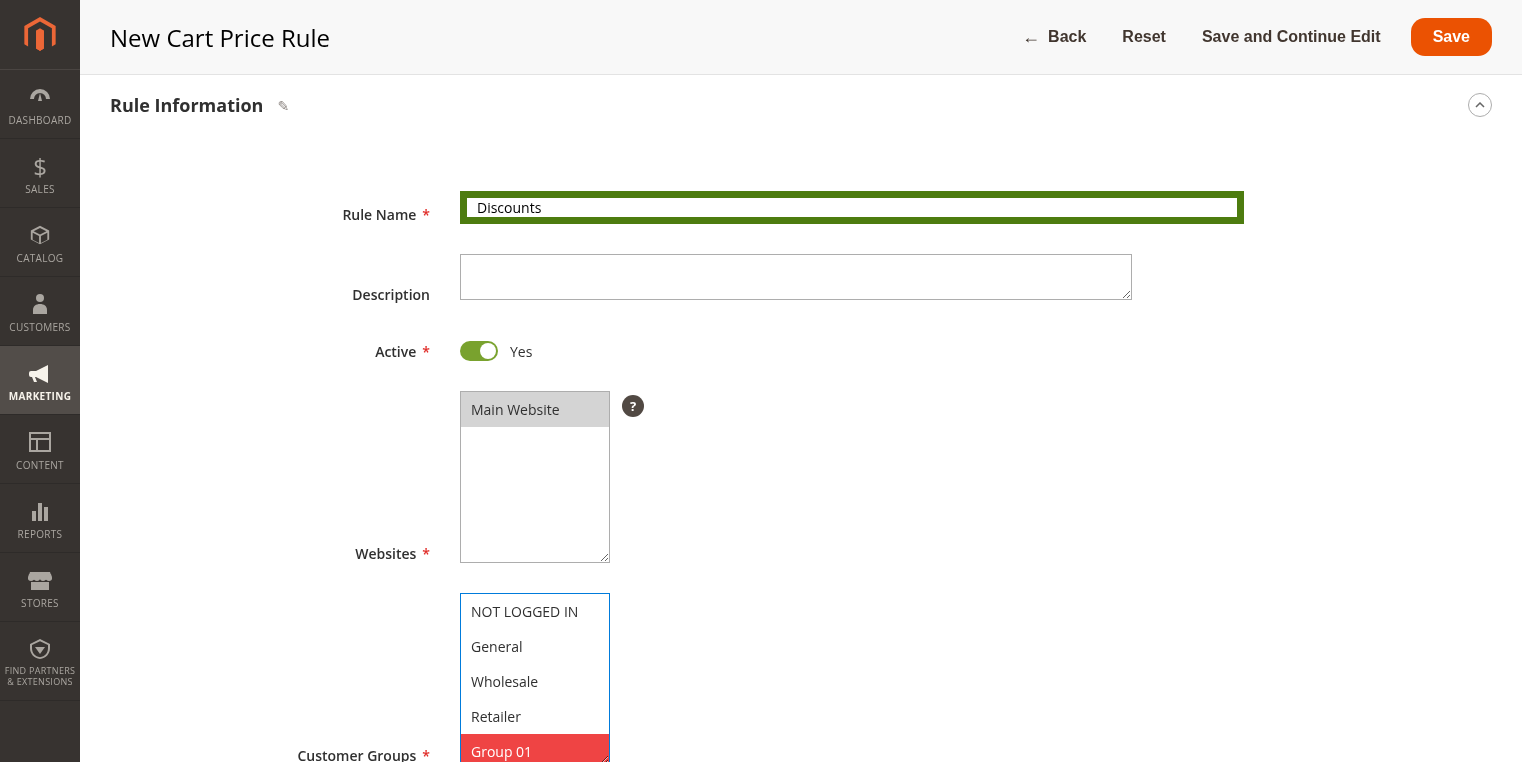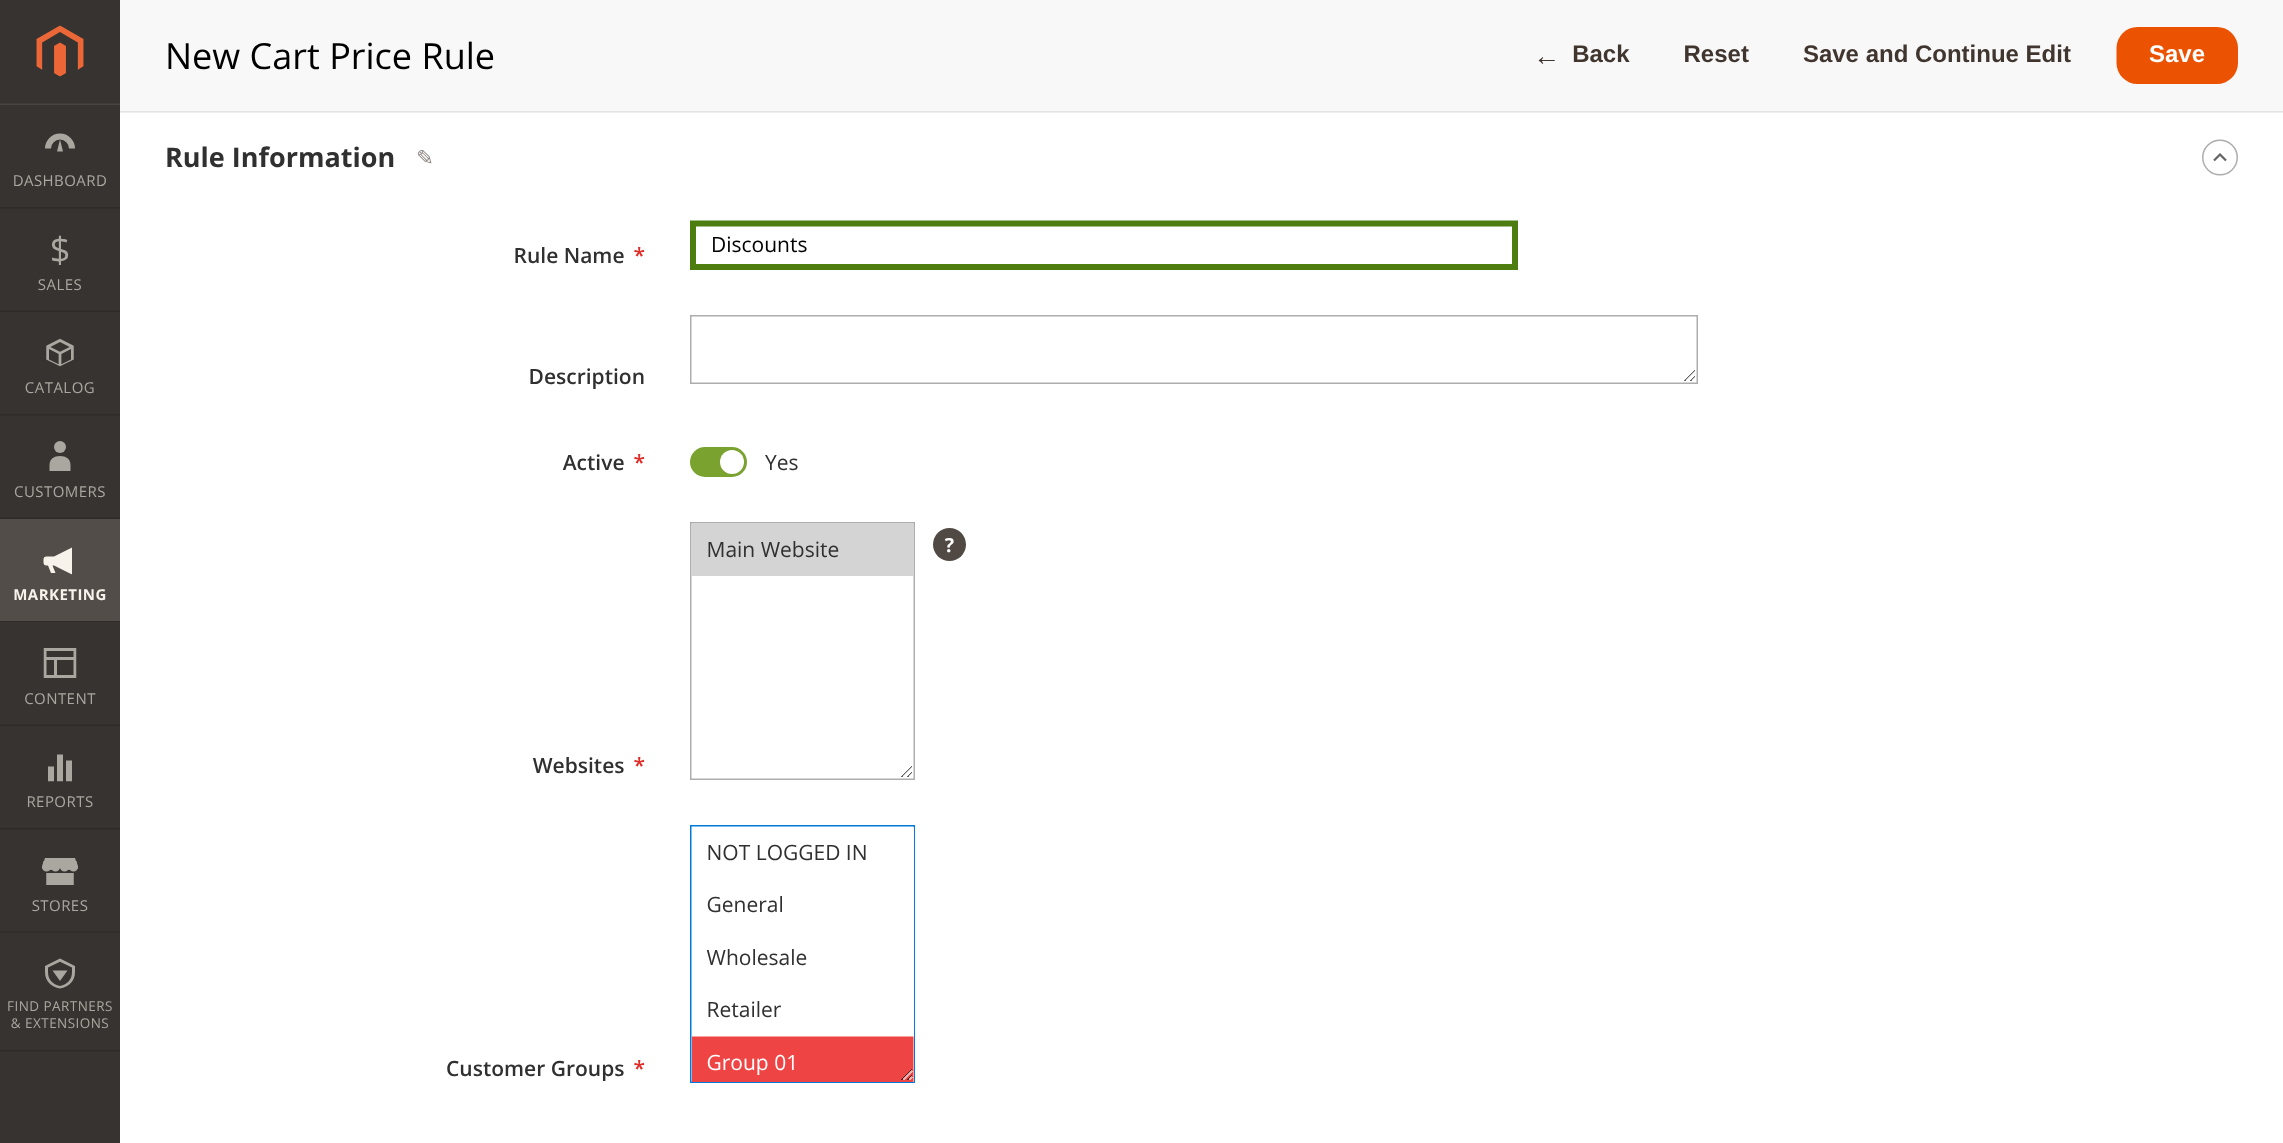--- a/index.html
+++ b/index.html
@@ -33,21 +33,21 @@
 .edit-icon { margin-left: 14px; color: #8a837f; font-size: 14px; cursor: pointer; }
 .collapse-btn { margin-left: auto; width: 24px; height: 24px; border: 1px solid #adadad; border-radius: 50%; display: flex; align-items: center; justify-content: center; cursor: pointer; background: #fff; font-size: 12px; color: #666; }
 
 
 .form-area { padding: 30px 30px 40px; }
 .form-row { display: flex; margin-bottom: 30px; align-items: flex-end; }
 .form-label { width: 350px; text-align: right; padding-right: 30px; font-weight: 600; color: #303030; font-size: 14px; padding-top: 8px; }
 .form-label .asterisk { color: #e02b27; margin-left: 6px; }
 .form-control-wrap { flex: 0 0 auto; }
 
-.text-input { width: 552px; height: 33px; border: 4px solid #4d7c0f; padding: 0 10px; font-size: 14px; font-family: inherit; }
+.text-input { width: 784px; height: 33px; border: 7px solid #4d7c0f; padding: 0 10px; font-size: 14px; font-family: inherit; margin-top: 44px; }
 .textarea-input { width: 672px; height: 46px; border: 1px solid #adadad; padding: 6px 10px; font-size: 14px; font-family: inherit; resize: both; }
 
 
 .toggle-wrap { display: flex; align-items: center; gap: 12px; padding-top: 4px; }
 .toggle { width: 38px; height: 20px; background: #79a22e; border-radius: 10px; position: relative; cursor: pointer; }
 .toggle .knob { position: absolute; right: 2px; top: 2px; width: 16px; height: 16px; background: #fff; border-radius: 50%; }
 .toggle-text { font-size: 14px; color: #303030; }
 
 
 .multiselect { width: 150px; height: 172px; border: 1px solid #adadad; background: #fff; overflow: auto; resize: both; }

